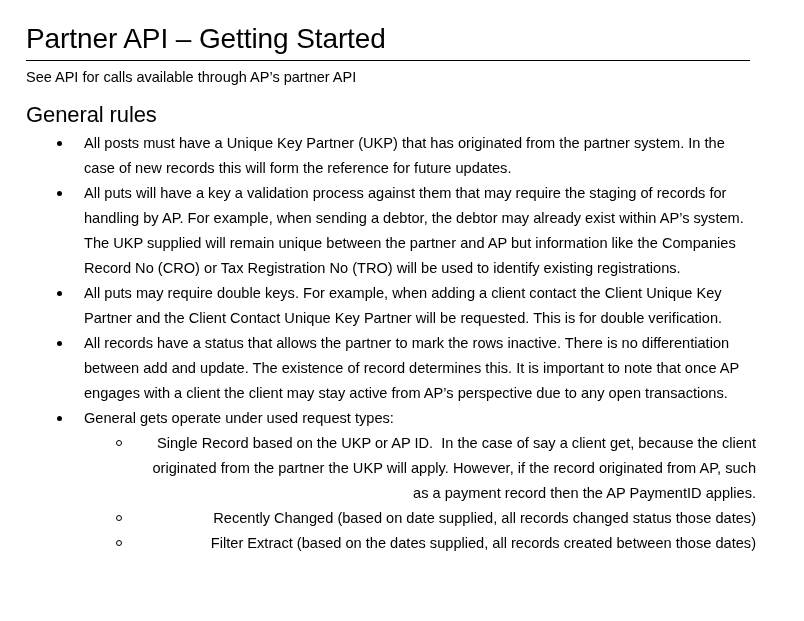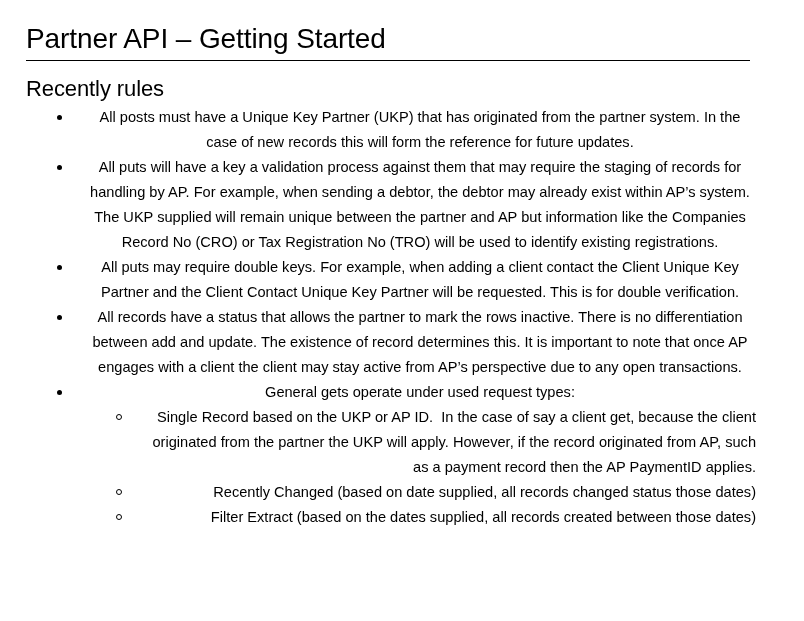--- a/index.html
+++ b/index.html
@@ -68,21 +68,21 @@
     padding: 0;
   }
 
   li.bullet-item {
     position: relative;
     margin: 0;
     padding: 0 36px 0 84px;
     font-size: 14.6px;
     line-height: 25px;
     color: #000000;
-    text-align: center;
+    text-align: left;
   }
 
   li.bullet-item > .marker-disc {
     position: absolute;
     left: 57px;
     top: 10px;
     width: 5px;
     height: 5px;
     border-radius: 50%;
     background: #000000;
@@ -123,22 +123,23 @@
 </style>
 </head>
 <body>
 
 <div class="page">
 
   <h1 class="doc-title">Partner API – Getting Started</h1>
 
   <div class="title-rule"></div>
 
+  <p class="subtitle">See API for calls available through AP’s partner API</p>
 
-  <h2 class="section-heading">Recently rules</h2>
+  <h2 class="section-heading">General rules</h2>
 
   <ul class="level1">
 
     <li class="bullet-item">
       <span class="marker-disc"></span>
       <span class="body-text">All posts must have a Unique Key Partner (UKP) that has originated from the partner system. In the case of new records this will form the reference for future updates.</span>
     </li>
 
     <li class="bullet-item">
       <span class="marker-disc"></span>

